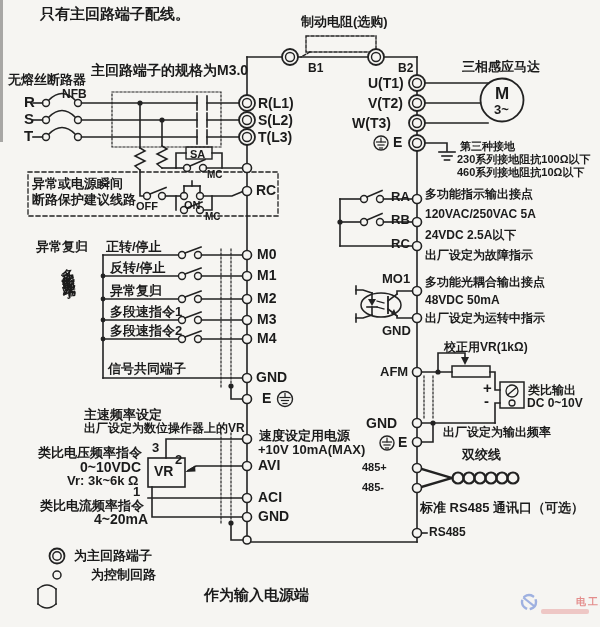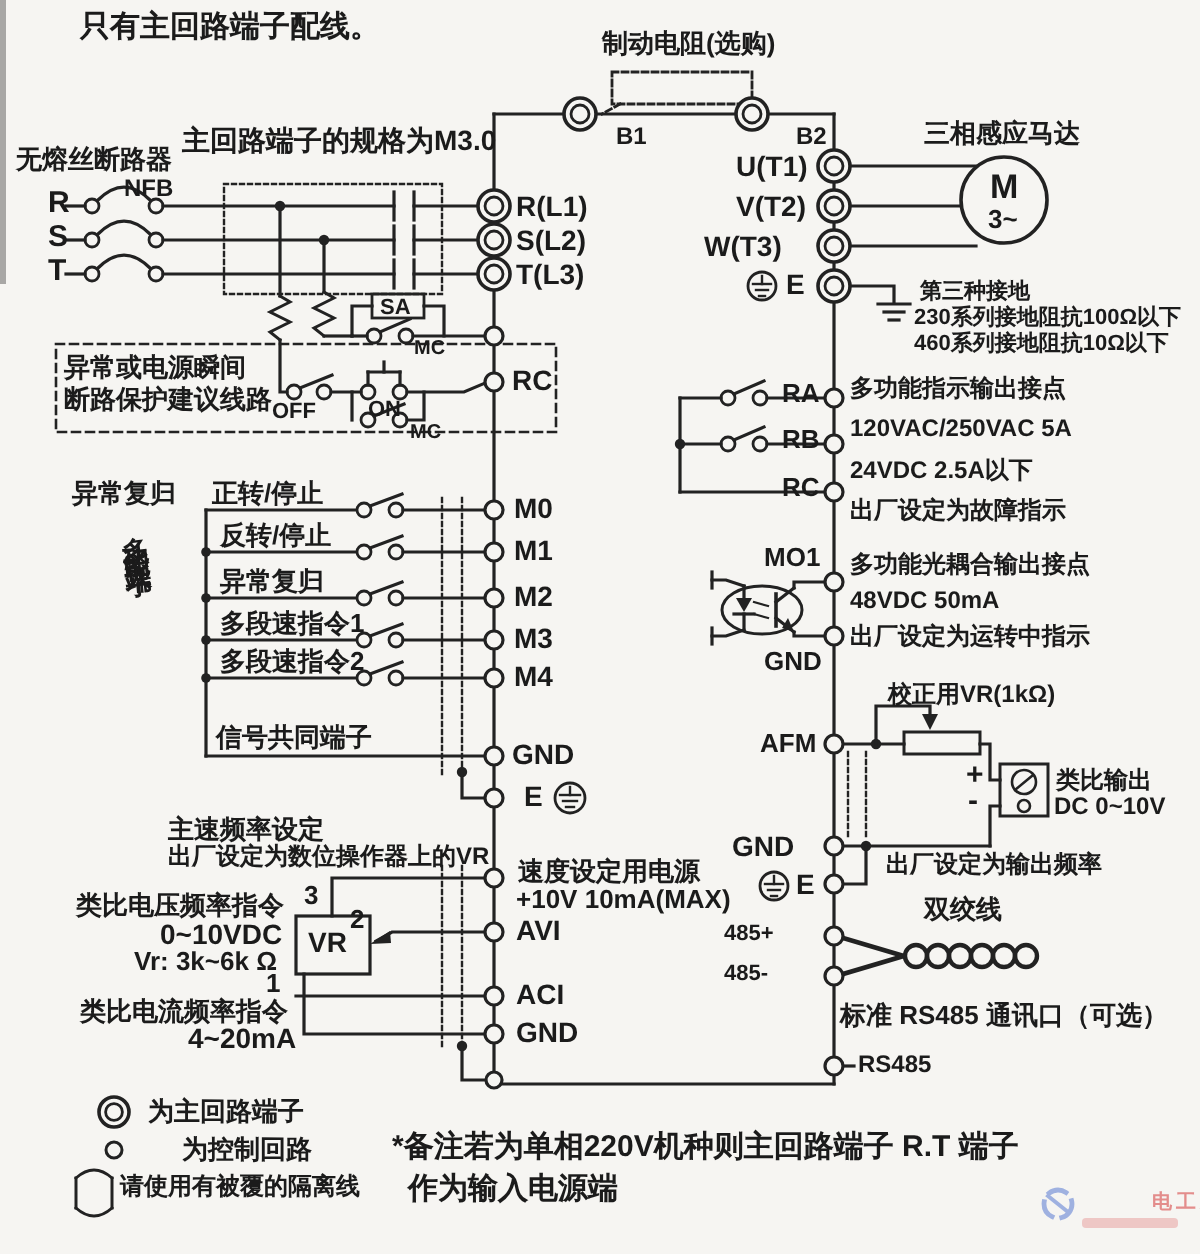--- a/index.html
+++ b/index.html
@@ -415,21 +415,19 @@
   <div class="lbl s14" style="left:258px;top:509px">GND</div>
 
   <div class="lbl s11" style="left:362px;top:461px">485+</div>
   <div class="lbl s11" style="left:362px;top:481px">485-</div>
   <div class="lbl s13" style="left:462px;top:448px">双绞线</div>
   <div class="lbl s13" style="left:420px;top:501px">标准 RS485 通讯口（可选）</div>
   <div class="lbl s12" style="left:429px;top:526px">RS485</div>
 
   <div class="lbl s13" style="left:74px;top:549px">为主回路端子</div>
   <div class="lbl s13" style="left:91px;top:568px">为控制回路</div>
-  <div class="lbl s12" style="left:60px;top:587px">请使用有被覆的隔离线</div>
-
-  <div class="lbl s15" style="left:196px;top:566px">*备注若为单相220V机种则主回路端子 R.T 端子</div>
+
   <div class="lbl s15" style="left:204px;top:587px">作为输入电源端</div>
 
   <div class="lbl s10 wm-text" style="left:541px;top:596px">电工天下</div>
   <div class="wm-bar" style="left:541px;top:609px"></div>
   <div class="scan-edge"></div>
 </div>
 
 </body></html>

